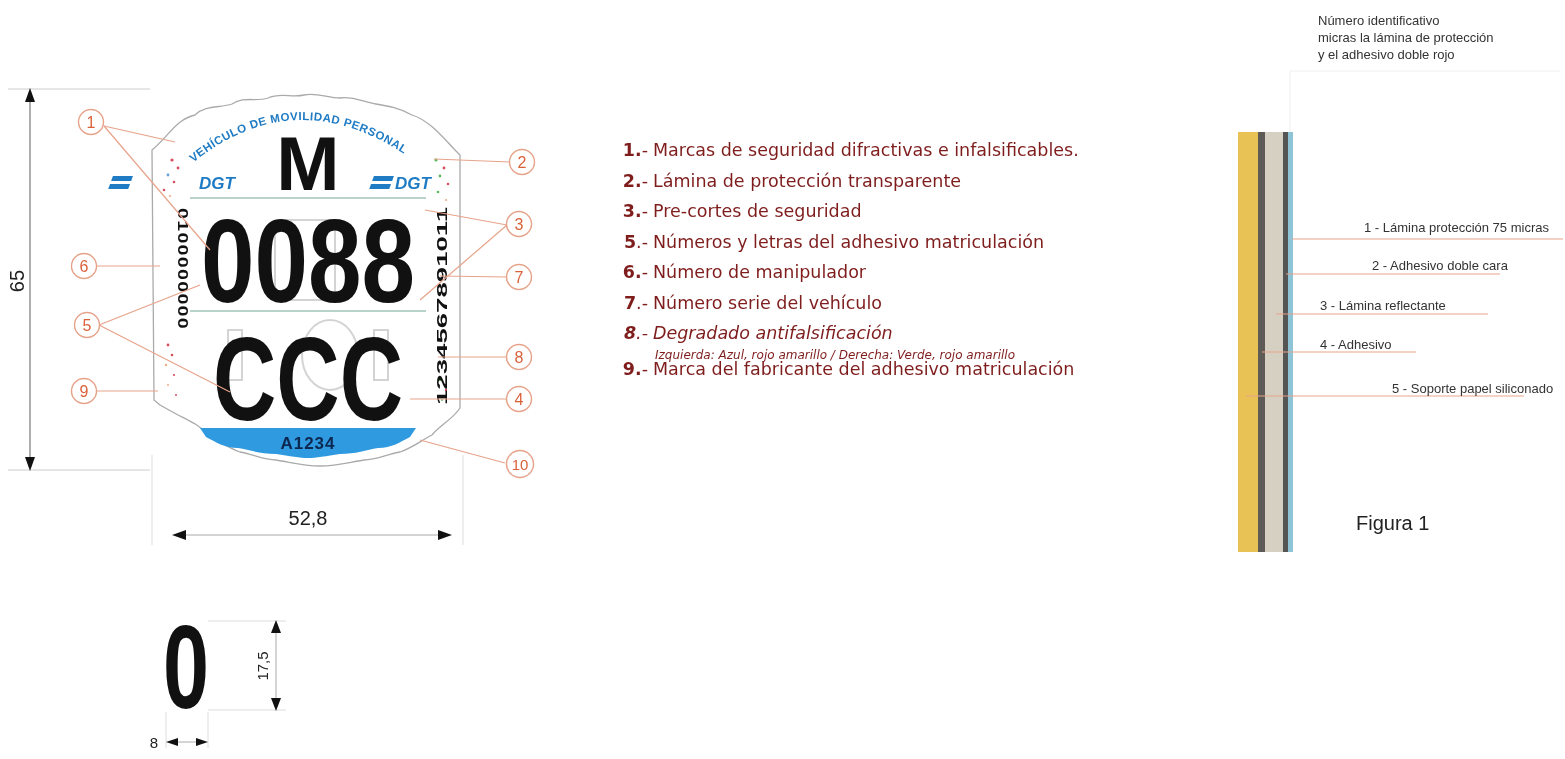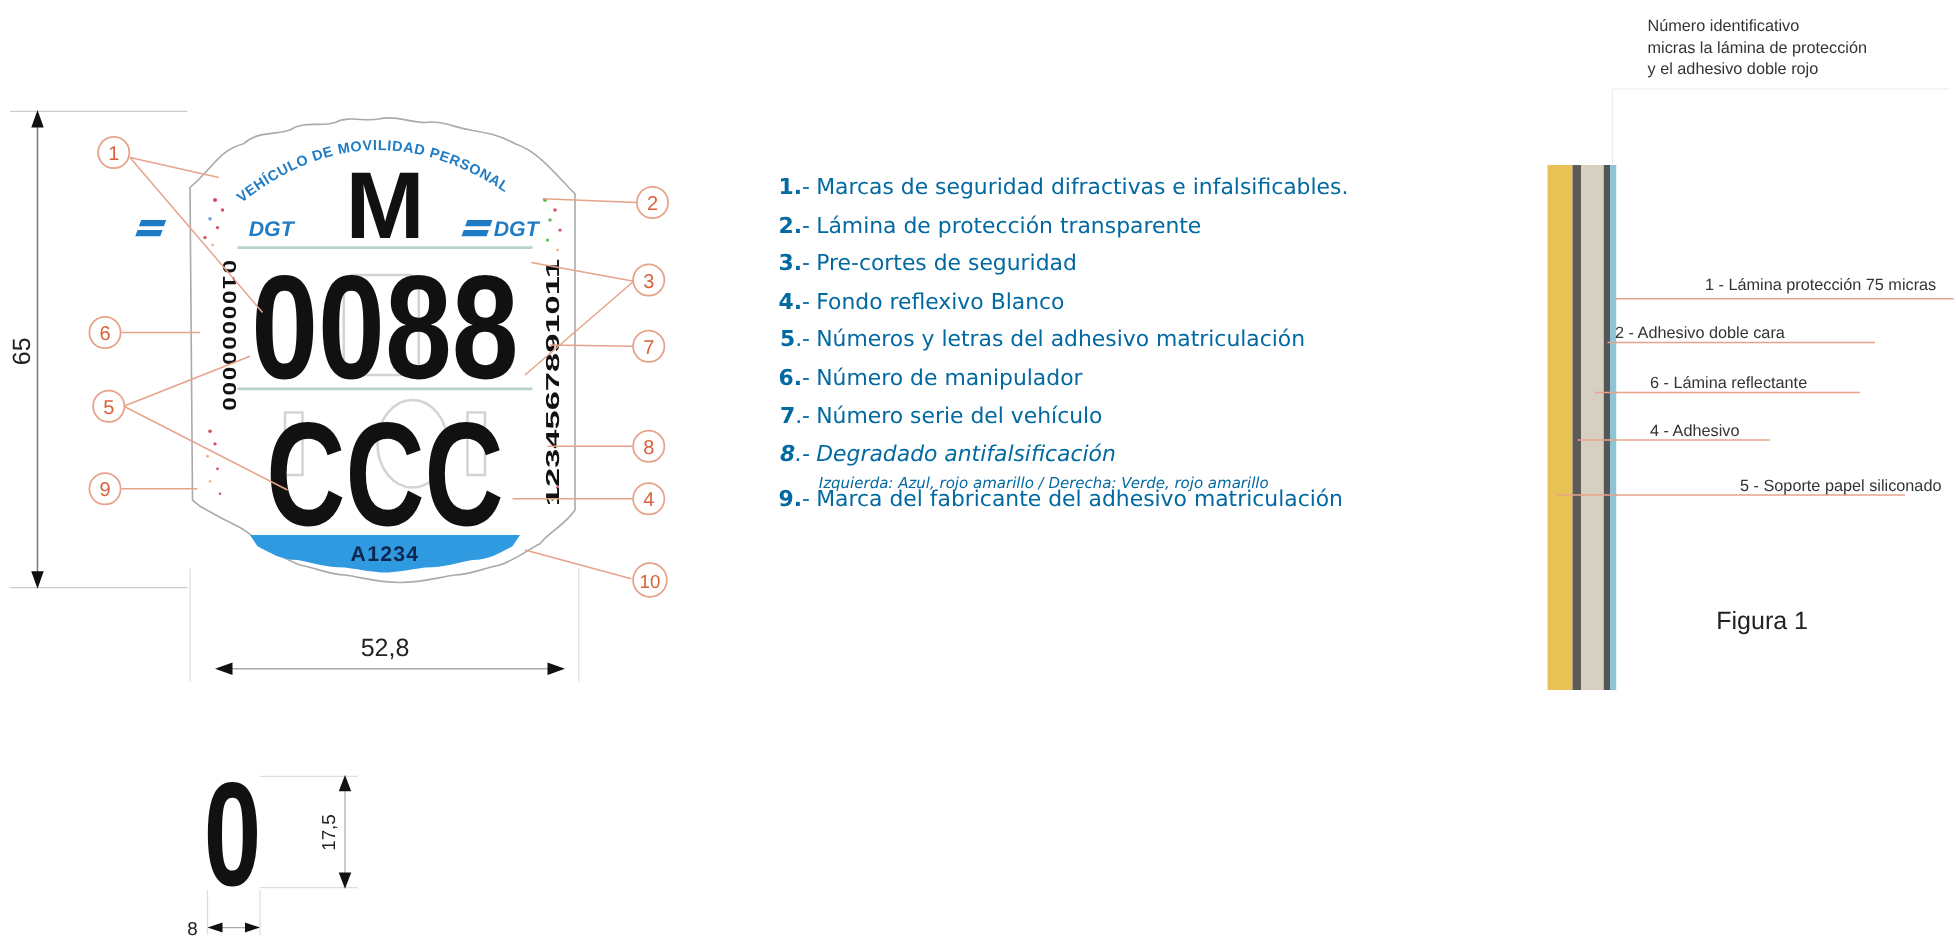--- a/index.html
+++ b/index.html
@@ -1,28 +1,28 @@
 <!DOCTYPE html>
 <html><head>
 <meta charset="utf-8">
 <style>
   html, body { margin:0; padding:0; background:#ffffff; }
   body { width:1565px; height:759px; position:relative; overflow:hidden; font-family:"Liberation Sans", sans-serif; color:#222; }
   .abs { position:absolute; }
   svg text { font-family:"Liberation Sans", sans-serif; }
-  .legend { position:absolute; left:596px; top:140px; font-family:"DejaVu Sans", sans-serif; font-size:17.5px; color:#0369a1; }
+  .legend { position:absolute; left:596px; top:140px; font-family:"DejaVu Sans", sans-serif; font-size:17.5px; color:#7f1d1d; }
   .legend .row { position:relative; height:30.5px; white-space:nowrap; }
   .legend .num { display:inline-block; width:52px; text-align:right; font-weight:bold; }
   .legend .num .dash { font-weight:normal; }
   .legend .txt { display:inline-block; margin-left:5px; }
   .legend .sub { font-size:12px; position:absolute; left:59px; top:25px; white-space:nowrap; }
   .legend .row.with-sub { height:36px;font-style:italic; }
   .fig-note { position:absolute; left:1318px; top:12px; font-size:13px; line-height:17px; color:#333; }
   .layer-label { position:absolute; font-size:13px; color:#333; white-space:nowrap; }
-  .figura { position:absolute; left:1356px; top:486px; font-size:20px; color:#222;margin-left:17px; }
+  .figura { position:absolute; left:1356px; top:512px; font-size:20px; color:#222; }
 </style>
 </head>
 <body>
 
 <svg class="abs" style="left:0;top:0" width="570" height="759">
 
   <line x1="8" y1="89" x2="150" y2="89" stroke="#ccc" stroke-width="1"></line>
   <line x1="8" y1="470" x2="150" y2="470" stroke="#ccc" stroke-width="1"></line>
   <line x1="30" y1="95" x2="30" y2="462" stroke="#777" stroke-width="1.2"></line>
   <polygon points="30,88 25,102 35,102" fill="#111"></polygon>
@@ -183,21 +183,20 @@
   <line x1="172" y1="742" x2="202" y2="742" stroke="#aaa" stroke-width="1"></line>
   <polygon points="166,742 178,738 178,746" fill="#111"></polygon>
   <polygon points="208,742 196,738 196,746" fill="#111"></polygon>
   <text x="154" y="748" text-anchor="middle" font-size="15" fill="#222">8</text>
 </svg>
 
 <div class="legend">
   <div class="row"><span class="num"><span>1.</span><span class="dash">-</span></span><span class="txt">Marcas de seguridad difractivas e infalsificables.</span></div>
   <div class="row"><span class="num"><span>2.</span><span class="dash">-</span></span><span class="txt">Lámina de protección transparente</span></div>
   <div class="row"><span class="num"><span>3.</span><span class="dash">-</span></span><span class="txt">Pre-cortes de seguridad</span></div>
-  <div class="row"><span class="num"><span>4.</span><span class="dash">-</span></span><span class="txt">Fondo reflexivo Blanco</span></div>
   <div class="row"><span class="num"><span>5</span><span class="dash">.-</span></span><span class="txt">Números y letras del adhesivo matriculación</span></div>
   <div class="row"><span class="num"><span>6.</span><span class="dash">-</span></span><span class="txt">Número de manipulador</span></div>
   <div class="row"><span class="num"><span>7</span><span class="dash">.-</span></span><span class="txt">Número serie del vehículo</span></div>
   <div class="row with-sub"><span class="num"><span>8</span><span class="dash">.-</span></span><span class="txt">Degradado antifalsificación</span><span class="sub">Izquierda: Azul, rojo amarillo / Derecha: Verde, rojo amarillo</span></div>
   <div class="row"><span class="num"><span>9.</span><span class="dash">-</span></span><span class="txt">Marca del fabricante del adhesivo matriculación</span></div>
 </div>
 
 <div class="fig-note">
   <div>Número identificativo</div>
   <div>micras la lámina de protección</div>
@@ -215,18 +214,18 @@
   <g stroke="#e7a38a" stroke-width="1.1">
     <line x1="72" y1="179" x2="343" y2="179"></line>
     <line x1="66" y1="214" x2="280" y2="214"></line>
     <line x1="56" y1="254" x2="268" y2="254"></line>
     <line x1="42" y1="292" x2="196" y2="292"></line>
     <line x1="26" y1="336" x2="304" y2="336"></line>
   </g>
 </svg>
 
 <div class="layer-label" style="left:1364px;top:220px">1 - Lámina protección 75 micras</div>
-<div class="layer-label" style="left:1292px;top:258px">2 - Adhesivo doble cara</div>
-<div class="layer-label" style="left:1320px;top:298px">6 - Lámina reflectante</div>
+<div class="layer-label" style="left:1372px;top:258px">2 - Adhesivo doble cara</div>
+<div class="layer-label" style="left:1320px;top:298px">3 - Lámina reflectante</div>
 <div class="layer-label" style="left:1320px;top:337px">4 - Adhesivo</div>
 <div class="layer-label" style="left:1392px;top:381px">5 - Soporte papel siliconado</div>
 
 <div class="figura">Figura 1</div>
 
 </body></html>

